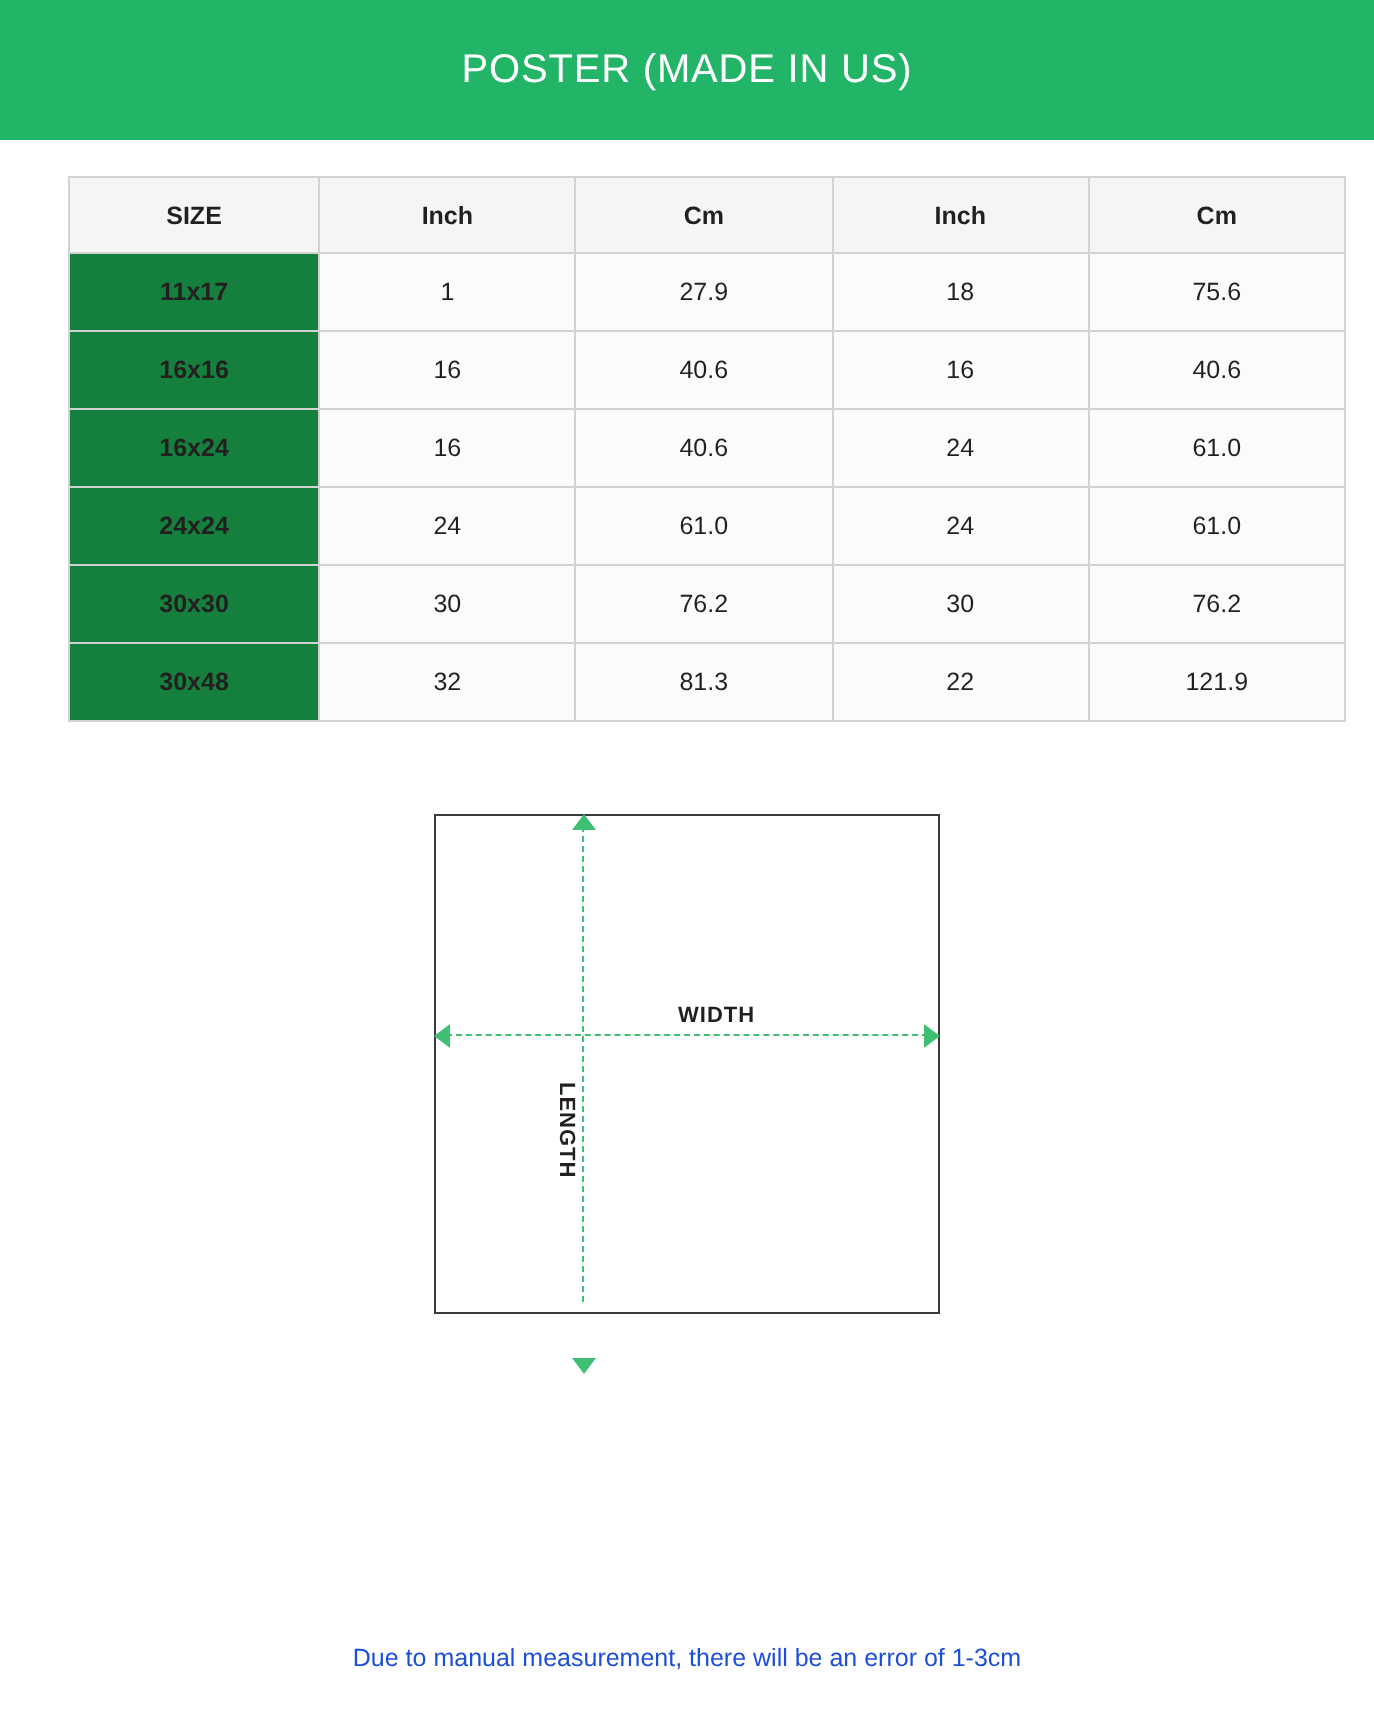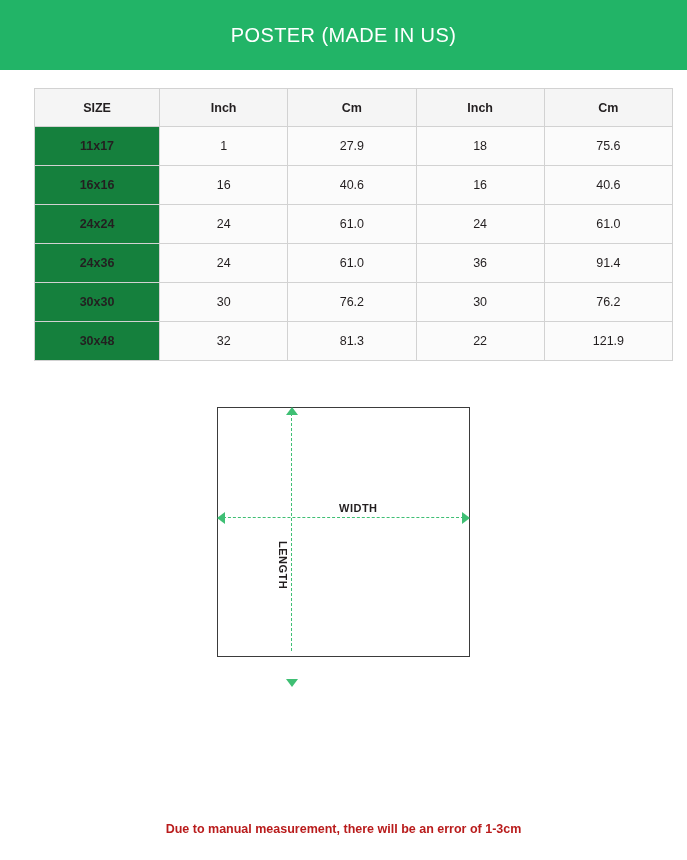--- a/index.html
+++ b/index.html
@@ -162,23 +162,23 @@
     writing-mode: vertical-rl;
     text-orientation: mixed;
   }
   
   .footer-note {
     position: absolute;
     left: 0;
     top: 822px;
     width: 687px;
     text-align: center;
-    color: #b91c1c;
+    color: #1d4ed8;
     font-size: 12.5px;
-    font-weight: bold;
+    font-weight: normal;
   }
 </style>
 </head>
 <body>
 
 <div class="page">
 
   <div class="header-banner">
     <div class="header-title">POSTER (MADE IN US)</div>
   </div>
@@ -210,32 +210,32 @@
           <td>75.6</td>
         </tr>
         <tr>
           <td class="size-cell">16x16</td>
           <td>16</td>
           <td>40.6</td>
           <td>16</td>
           <td>40.6</td>
         </tr>
         <tr>
+          <td class="size-cell">16x24</td>
+          <td>16</td>
+          <td>40.6</td>
+          <td>24</td>
+          <td>61.0</td>
+        </tr>
+        <tr>
           <td class="size-cell">24x24</td>
           <td>24</td>
           <td>61.0</td>
           <td>24</td>
           <td>61.0</td>
-        </tr>
-        <tr>
-          <td class="size-cell">24x36</td>
-          <td>24</td>
-          <td>61.0</td>
-          <td>36</td>
-          <td>91.4</td>
         </tr>
         <tr>
           <td class="size-cell">30x30</td>
           <td>30</td>
           <td>76.2</td>
           <td>30</td>
           <td>76.2</td>
         </tr>
         <tr>
           <td class="size-cell">30x48</td>

